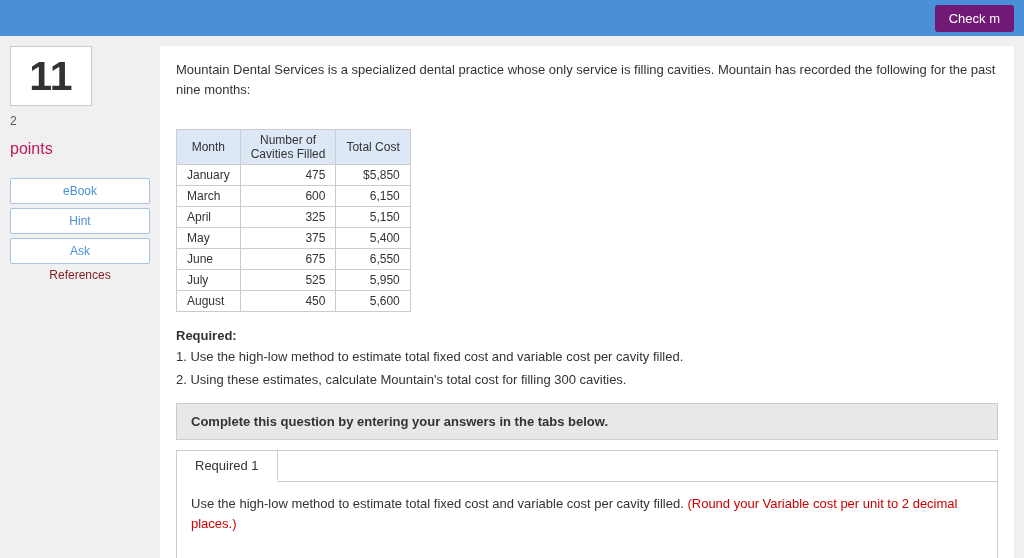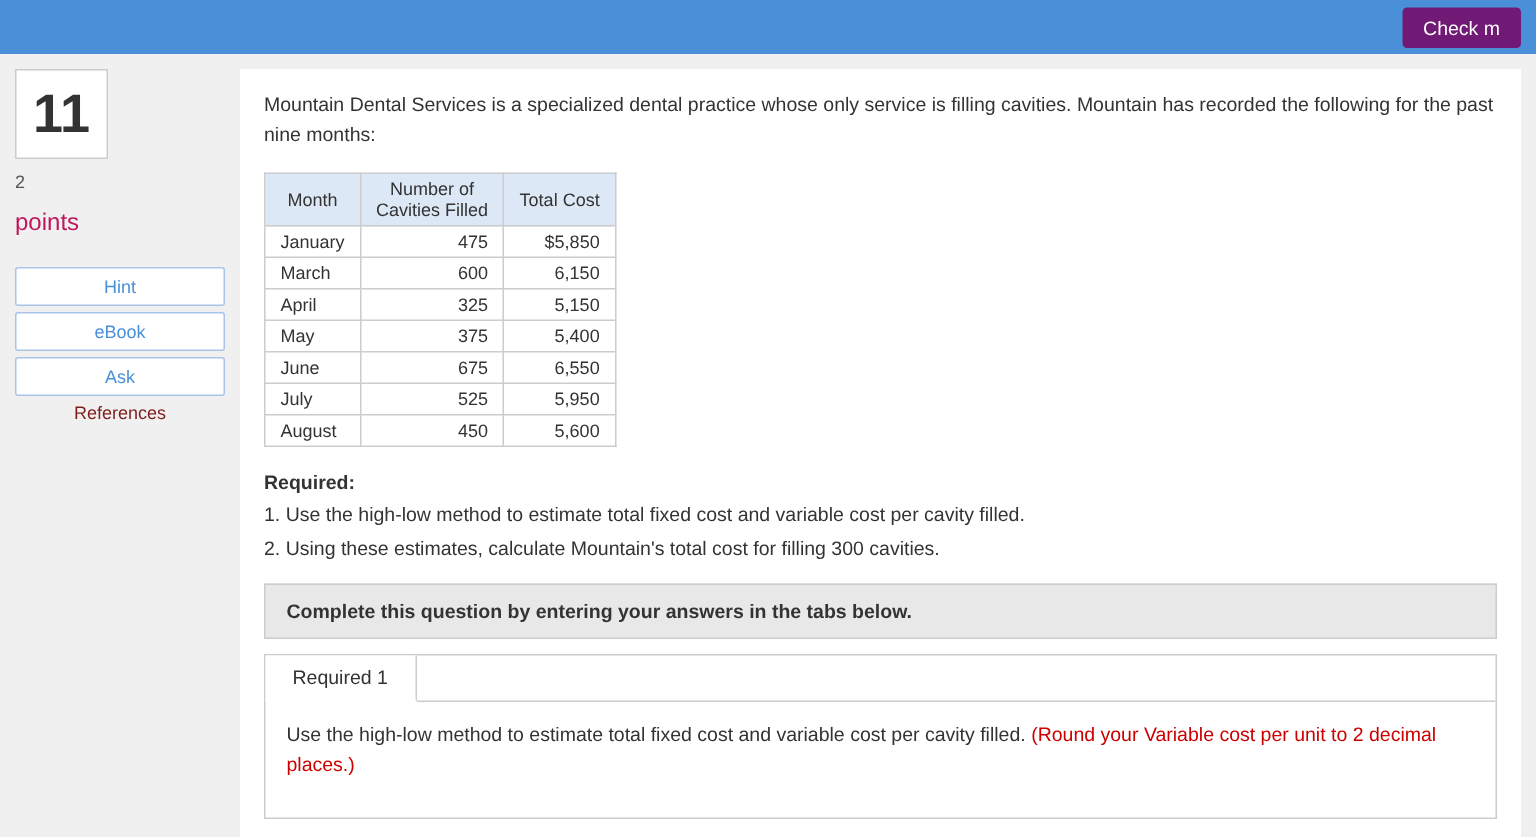--- a/index.html
+++ b/index.html
@@ -35,23 +35,23 @@
       width: 140px;
       flex-shrink: 0;
     }
 
     .question-number-box {
       background: white;
       border: 1px solid #ccc;
       display: flex;
       align-items: center;
       justify-content: center;
-      width: 62px;
+      width: 82px;
       height: 60px;
-      font-size: 36px;
+      font-size: 41px;
       font-weight: bold;
       margin-bottom: 8px;
     }
 
     .points-label {
       font-size: 16px;
       color: #be185d;
       margin-bottom: 20px;
     }
 
@@ -87,21 +87,21 @@
 
     .right-panel {
       flex: 1;
       background: white;
       padding: 14px 16px;
     }
 
     .question-text {
       font-size: 13px;
       line-height: 1.5;
-      margin-bottom: 16px;
+      margin-bottom: 30px;
     }
 
     .data-table {
       border-collapse: collapse;
       font-size: 12px;
       margin-bottom: 16px;
       border: 1px solid #ccc;
     }
 
     .data-table th, .data-table td {
@@ -197,22 +197,22 @@
 
   <div class="left-panel">
     <div class="question-number-box">
       <span>11</span>
     </div>
     <div class="points-value">
       <span>2</span>
     </div>
     <div class="points-label">points</div>
 
+    <button class="sidebar-btn">eBook</button>
     <button class="sidebar-btn">Hint</button>
-    <button class="sidebar-btn">eBook</button>
     <button class="sidebar-btn">Ask</button>
     <a class="sidebar-link">References</a>
   </div>
 
   <div class="right-panel">
     <p class="question-text">Mountain Dental Services is a specialized dental practice whose only service is filling cavities. Mountain has recorded the following for the past nine months:</p>
 
     <table class="data-table">
       <thead>
         <tr class="header-row">

